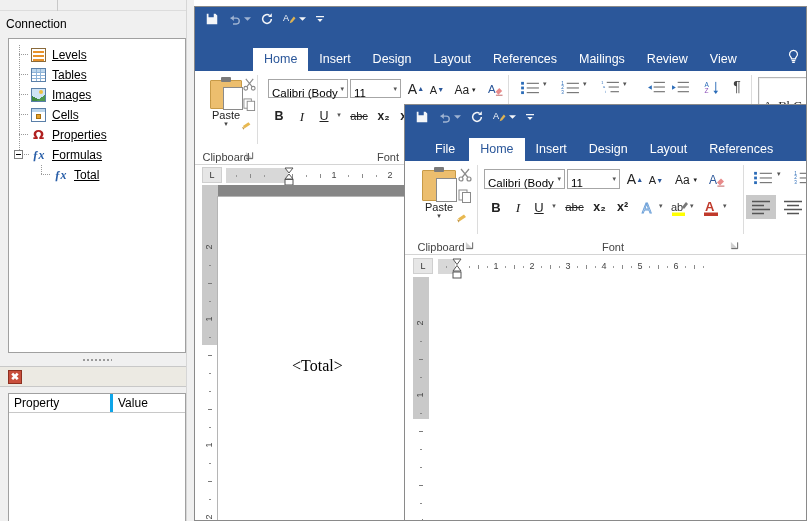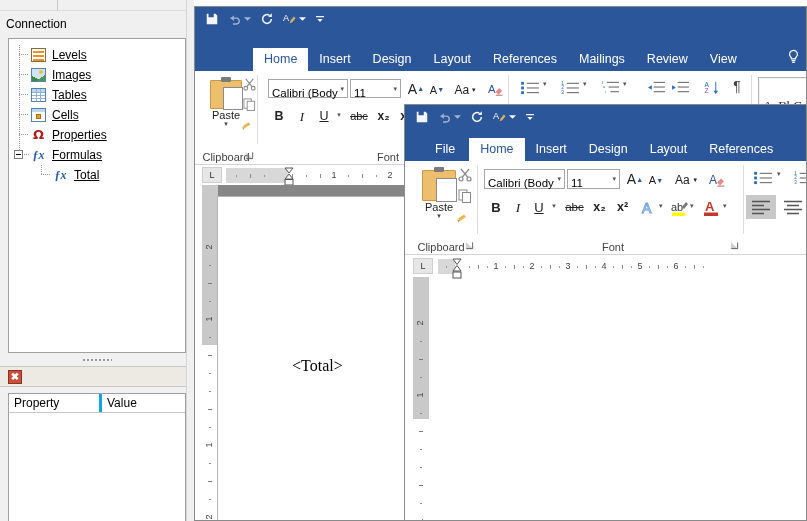--- a/index.html
+++ b/index.html
@@ -121,21 +121,21 @@
     color:#fff; font-size:10px; line-height:12px; text-align:center; font-weight:bold;
   }
   .props-grid {
     position:absolute; left:8px; top:393px; width:178px; height:128px;
     background:#fff; border:1px solid #a0a0a0; border-bottom:none;
   }
   .props-head-row { display:flex; height:19px; border-bottom:1px solid #c8c8c8; }
   .props-head-row div {
     font-size:12px; color:#000; padding-left:5px; line-height:18px;
   }
-  .pcol1 { width:93px; border-right:3px solid #0ea5e9; }
+  .pcol1 { width:104px; border-right:3px solid #0ea5e9; }
   .pcol2 { flex:1; }
 
   
   .splitter-dots {
     position:absolute; left:82px; top:358px; width:30px; height:5px;
     background-image: radial-gradient(#9a9a9a 40%, transparent 41%);
     background-size: 4px 4px;
   }
   .designer-scroll {
     position:absolute; left:186px; top:0; width:8px; height:521px; background:#f0f0f0;
@@ -240,42 +240,42 @@
             <i></i>
           </span>
         <span class="tlabel">Levels</span>
       </div>
 
       <div class="tree-node">
         <span class="indent">
           <span class="dotline"></span>
           <span class="dotelbow"></span>
         </span>
-        <span class="ticon ic-images">
-          <span class="sun"></span>
-            <span class="hill"></span>
-            <span class="hill2"></span>
-        </span>
-        <span class="tlabel">Images</span>
-      </div>
-
-      <div class="tree-node">
-        <span class="indent">
-          <span class="dotline"></span>
-          <span class="dotelbow"></span>
-        </span>
         <span class="ticon ic-tables">
           <span class="top"></span>
             <span class="h1"></span>
             <span class="h2"></span>
             <span class="h3"></span>
           <span class="v1"></span>
             <span class="v2"></span>
         </span>
         <span class="tlabel">Tables</span>
+      </div>
+
+      <div class="tree-node">
+        <span class="indent">
+          <span class="dotline"></span>
+          <span class="dotelbow"></span>
+        </span>
+        <span class="ticon ic-images">
+          <span class="sun"></span>
+            <span class="hill"></span>
+            <span class="hill2"></span>
+        </span>
+        <span class="tlabel">Images</span>
       </div>
 
       <div class="tree-node">
         <span class="indent">
           <span class="dotline"></span>
           <span class="dotelbow"></span>
         </span>
         <span class="ticon ic-cells">
           <span class="top"></span>
             <span class="sel"></span>

